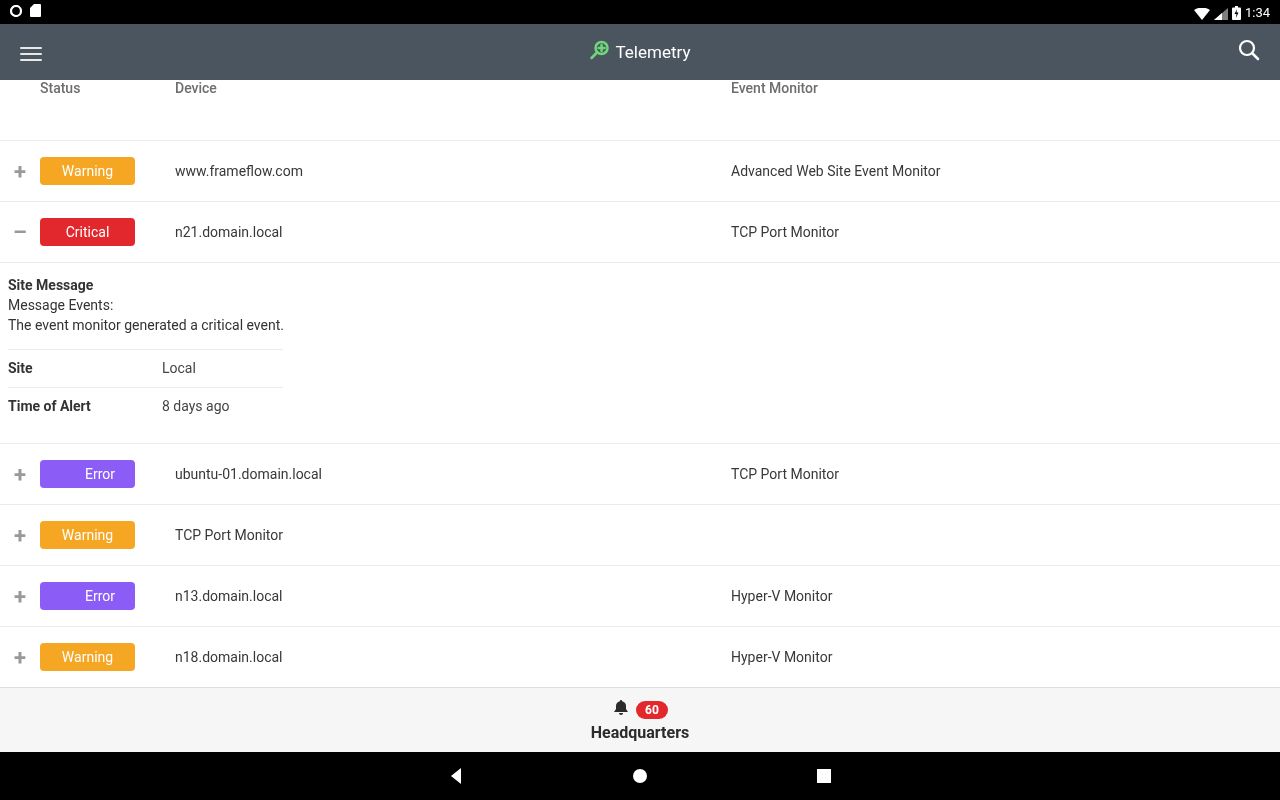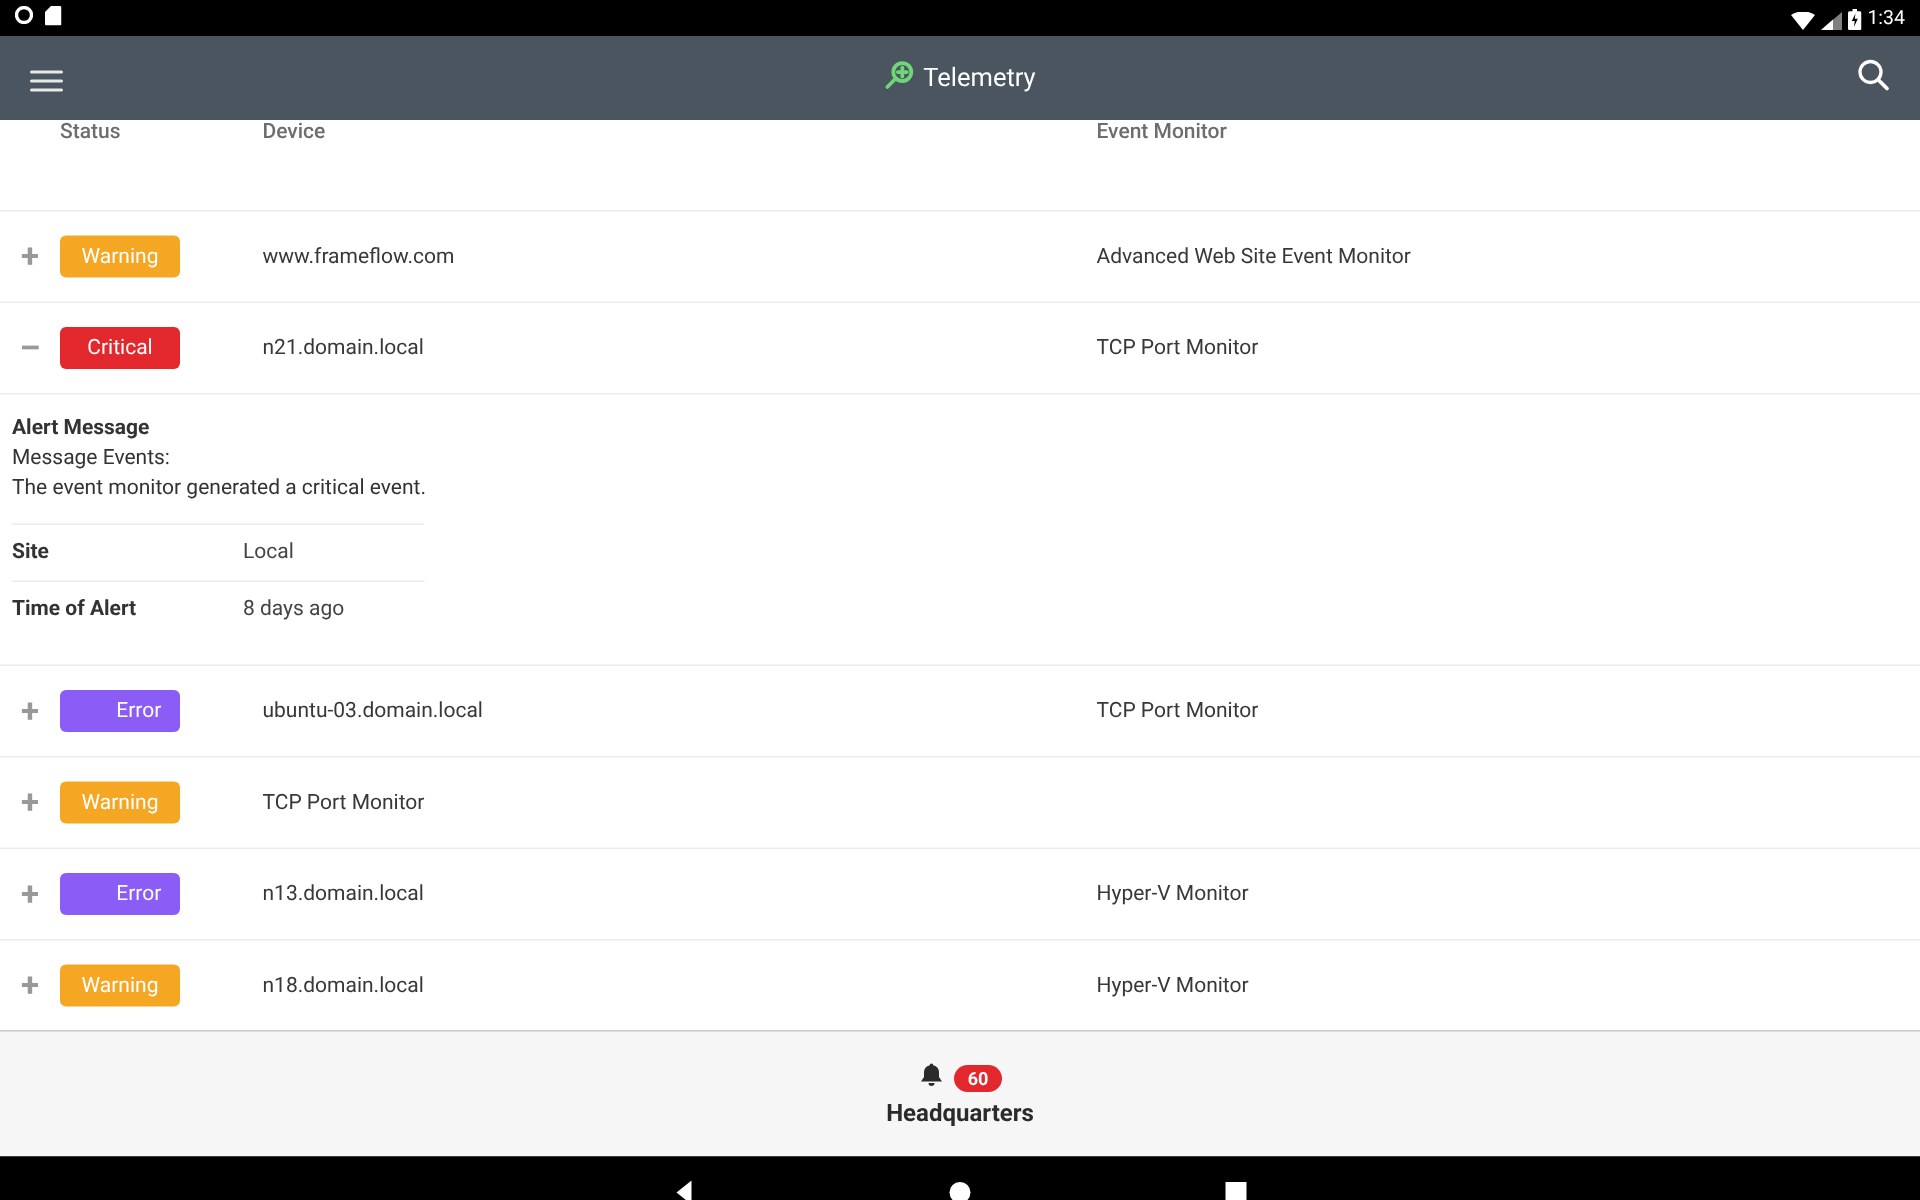--- a/index.html
+++ b/index.html
@@ -66,21 +66,21 @@
   display:flex; align-items:center;
   height:61px;
   border-top:1px solid rgba(0,0,0,0.08);
   font-size:14px; color:#383838;
 }
 .expand-btn {
   width:40px; text-align:center; font-size:22px; font-weight:700;
   color:#999; cursor:pointer; user-select:none;
 }
 .badge {
-  display:inline-block; width:80px; text-align:center;
+  display:inline-block; width:95px; text-align:center;
   color:#fff; font-size:14px; padding:6px 0; border-radius:4px;
 }
 .badge.warning  { background:#f5a623; }
 .badge.critical { background:#e2282d; }
 .badge.error    { background:#8b5cf6;padding-left:25px; }
 
 
 .detail {
   border-top:1px solid rgba(0,0,0,0.08);
   padding:14px 8px 18px;
@@ -90,21 +90,21 @@
 .detail .line { margin-bottom:4px; }
 .kv-table { margin-top:16px; border-top:1px solid rgba(0,0,0,0.08); width:275px; }
 .kv-row { display:flex; padding:10px 0; border-bottom:1px solid rgba(0,0,0,0.0);gap:44px; }
 .kv-row + .kv-row { border-top:1px solid rgba(0,0,0,0.08); }
 .kv-k { width:110px; font-weight:700; }
 .kv-v { color:#444; }
 
 
 .bottom-bar {
   background:#f6f6f6;
-  height:84px;
+  height:65px;
   border-top:1px solid #ddd;
   display:flex; flex-direction:column; align-items:center; justify-content:center;
 }
 .bell-row { display:flex; align-items:center; gap:6px; }
 .count-badge { background:#e2282d; color:#fff; font-size:12px; font-weight:700;
   padding:2px 9px; border-radius:10px; }
 .hq { font-size:16px; font-weight:700; color:#2b2b2b; margin-top:2px; }
 
 
 .nav-bar {
@@ -195,40 +195,40 @@
     </div>
     <div class="row">
       <div class="col-expand">
         <div class="expand-btn">–</div>
       </div>
       <div class="col-status"><span class="badge critical">Critical</span></div>
       <div class="col-device">n21.domain.local</div>
       <div class="col-monitor">TCP Port Monitor</div>
     </div>
     <div class="detail">
-      <div class="h">Alert Message</div>
+      <div class="h">Site Message</div>
       <div class="line">Message Events:</div>
       <div class="line">The event monitor generated a critical event.</div>
       <div class="kv-table">
         <div class="kv-row">
           <div class="kv-k">Site</div>
           <div class="kv-v">Local</div>
         </div>
         <div class="kv-row">
           <div class="kv-k">Time of Alert</div>
           <div class="kv-v">8 days ago</div>
         </div>
       </div>
     </div>
     <div class="row">
       <div class="col-expand">
         <div class="expand-btn">+</div>
       </div>
       <div class="col-status"><span class="badge error">Error</span></div>
-      <div class="col-device">ubuntu-03.domain.local</div>
+      <div class="col-device">ubuntu-01.domain.local</div>
       <div class="col-monitor">TCP Port Monitor</div>
     </div>
     <div class="row">
       <div class="col-expand">
         <div class="expand-btn">+</div>
       </div>
       <div class="col-status"><span class="badge warning">Warning</span></div>
       <div class="col-monitor">TCP Port Monitor</div>
     </div>
     <div class="row">

